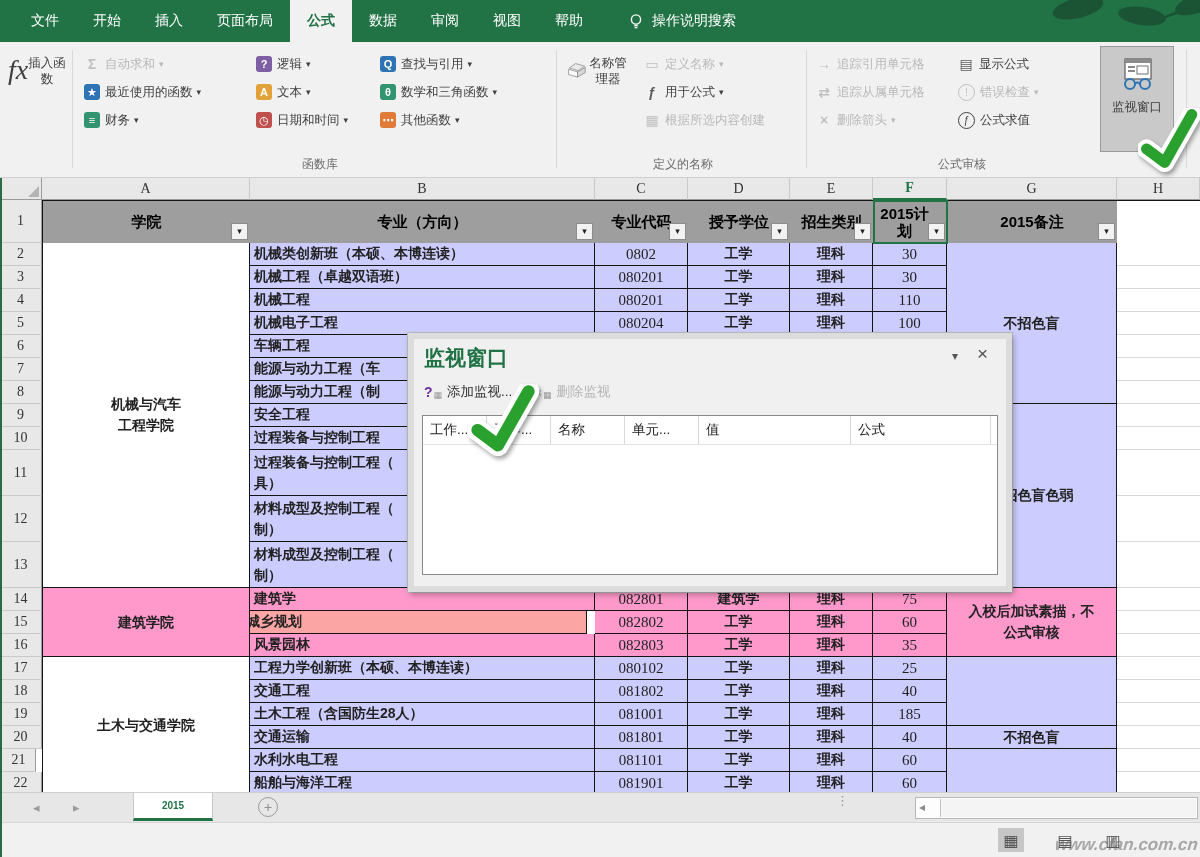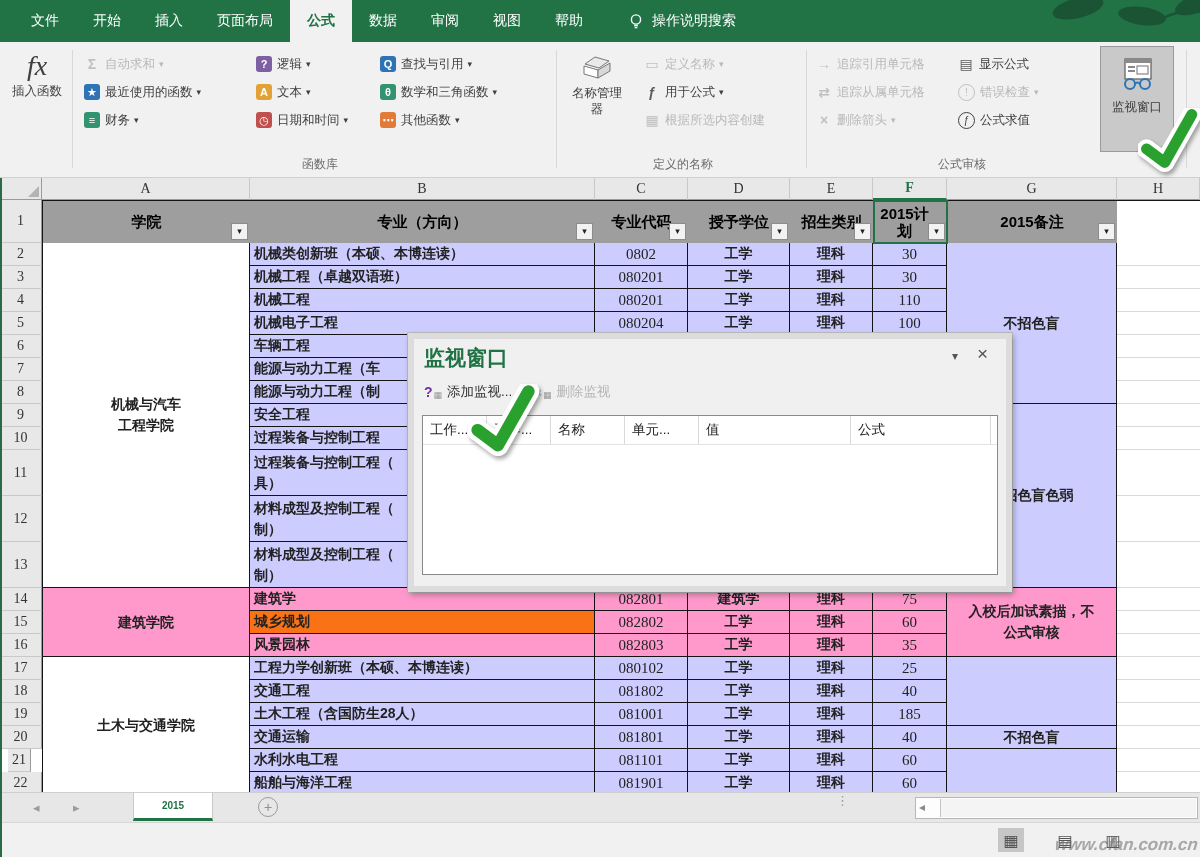--- a/index.html
+++ b/index.html
@@ -10,21 +10,21 @@
   .tabbar .tabs{display:flex;align-items:stretch;padding-left:14px;}
   .rtab{display:flex;align-items:center;padding:0 17px;color:#fff;font-size:14px;cursor:default;position:relative;z-index:2;}
   .rtab.active{background:#f1f1f1;color:#217346;font-weight:700;}
   .tellme{display:flex;align-items:center;margin-left:28px;color:#fff;font-size:14px;z-index:2;}
   .bulb{width:16px;height:16px;margin-right:8px;}
   .leaves{position:absolute;right:0;top:0;z-index:1;}
   
   .ribbon{position:absolute;left:0;top:42px;width:1200px;height:135px;background:#f1f1f1;border-bottom:1px solid #cfcfcf;font-size:12.5px;color:#3f3f3f;}
   .rsep{position:absolute;top:8px;width:1px;height:118px;background:#d8d8d8;}
   .grplabel{position:absolute;top:114px;font-size:12px;color:#6b6b6b;text-align:center;}
-  .bigbtn{position:absolute;display:flex;flex-direction:column;align-items:center;justify-content:flex-start;text-align:center;padding-top:6px;}
+  .bigbtn{position:absolute;display:flex;align-items:center;justify-content:flex-start;text-align:center;padding-top:6px;}
   .bigbtn .blabel{margin-top:4px;line-height:1.25;}
   .fxicon{font-family:"Liberation Serif","DejaVu Serif",serif;font-style:italic;font-size:28px;color:#3f3f3f;line-height:1;}
   .sbtn{position:absolute;display:flex;align-items:center;white-space:nowrap;height:24px;cursor:default;}
   .sbtn.disabled{color:#b9b9b9;}
   .bkicon{display:inline-flex;align-items:center;justify-content:center;width:16px;height:16px;border-radius:3px;color:#fff;font-size:11px;font-weight:700;margin-right:5px;flex:0 0 16px;}
   .txticon{display:inline-block;width:16px;text-align:center;font-size:14px;font-weight:700;margin-right:5px;flex:0 0 16px;}
   .circicon{display:inline-flex;align-items:center;justify-content:center;width:15px;height:15px;border-radius:50%;border:1.4px solid currentColor;font-size:10px;margin-right:5px;flex:0 0 15px;}
   .drop{font-size:9px;margin-left:4px;}
   .watchbtn{position:absolute;left:1100px;top:4px;width:74px;height:106px;background:#c9c9c9;border:1px solid #9a9a9a;display:flex;flex-direction:column;align-items:center;padding-top:10px;box-sizing:border-box;}
   .watchbtn .blabel{margin-top:8px;}
@@ -258,21 +258,21 @@
       <div class="rowhdr" style="left: 0px; top: 272px; width: 42px; height: 46px;">11</div>
       <div class="rowhdr" style="left: 0px; top: 318px; width: 42px; height: 46px;">12</div>
       <div class="rowhdr" style="left: 0px; top: 364px; width: 42px; height: 46px;">13</div>
       <div class="rowhdr" style="left: 0px; top: 410px; width: 42px; height: 23px;">14</div>
       <div class="rowhdr" style="left: 0px; top: 433px; width: 42px; height: 23px;">15</div>
       <div class="rowhdr" style="left: 0px; top: 456px; width: 42px; height: 23px;">16</div>
       <div class="rowhdr" style="left: 0px; top: 479px; width: 42px; height: 23px;">17</div>
       <div class="rowhdr" style="left: 0px; top: 502px; width: 42px; height: 23px;">18</div>
       <div class="rowhdr" style="left: 0px; top: 525px; width: 42px; height: 23px;">19</div>
       <div class="rowhdr" style="left: 0px; top: 548px; width: 42px; height: 23px;">20</div>
-      <div class="rowhdr" style="left: 8px; top: 571px; width: 23px; height: 23px;">21</div>
+      <div class="rowhdr" style="left: 2px; top: 571px; width: 34px; height: 23px;">21</div>
       <div class="rowhdr" style="left: 0px; top: 594px; width: 42px; height: 23px;">22</div>
       <div class="cell hdrcell" style="left: 42px; top: 22px; width: 209px; height: 44px; border-top: 1px solid rgb(20, 20, 20); border-left: 1px solid rgb(20, 20, 20); line-height: 1.15; padding: 0px 2px; flex-wrap: wrap; text-align: center;">学院<div class="filterbtn">▾</div></div>
       <div class="cell hdrcell" style="left: 250px; top: 22px; width: 346px; height: 44px; border-top: 1px solid rgb(20, 20, 20); border-left: none; line-height: 1.15; padding: 0px 2px; flex-wrap: wrap; text-align: center;">专业（方向）<div class="filterbtn">▾</div></div>
       <div class="cell hdrcell" style="left: 595px; top: 22px; width: 94px; height: 44px; border-top: 1px solid rgb(20, 20, 20); border-left: none; line-height: 1.15; padding: 0px 2px; flex-wrap: wrap; text-align: center;">专业代码<div class="filterbtn">▾</div></div>
       <div class="cell hdrcell" style="left: 688px; top: 22px; width: 103px; height: 44px; border-top: 1px solid rgb(20, 20, 20); border-left: none; line-height: 1.15; padding: 0px 2px; flex-wrap: wrap; text-align: center;">授予学位<div class="filterbtn">▾</div></div>
       <div class="cell hdrcell" style="left: 790px; top: 22px; width: 84px; height: 44px; border-top: 1px solid rgb(20, 20, 20); border-left: none; line-height: 1.15; padding: 0px 2px; flex-wrap: wrap; text-align: center;">招生类别<div class="filterbtn">▾</div></div>
       <div class="cell hdrcell" style="left: 873px; top: 22px; width: 75px; height: 44px; border-top: 1px solid rgb(20, 20, 20); border-left: none; line-height: 1.15; padding: 0px 13px 0px 2px; flex-wrap: wrap; text-align: center; outline: rgb(33, 115, 70) solid 2px; outline-offset: -2px; z-index: 7;">2015计划<div class="filterbtn">▾</div></div>
       <div class="cell hdrcell" style="left: 947px; top: 22px; width: 171px; height: 44px; border-top: 1px solid rgb(20, 20, 20); border-left: none; line-height: 1.15; padding: 0px 2px; flex-wrap: wrap; text-align: center;">2015备注<div class="filterbtn">▾</div></div>
       <div class="cell gridline-h" style="left: 1117px; top: 22px; width: 83px; height: 44px; background: rgb(255, 255, 255); border-top: 1px solid rgb(20, 20, 20);"></div>
       <div class="cell left" style="left: 250px; top: 65px; width: 345px; height: 23px; background: rgb(204, 204, 255); white-space: nowrap;">机械类创新班（本硕、本博连读）</div>
@@ -355,21 +355,21 @@
       <div class="cell" style="left: 688px; top: 364px; width: 102px; height: 46px; background: rgb(204, 204, 255);"></div>
       <div class="cell" style="left: 790px; top: 364px; width: 83px; height: 46px; background: rgb(204, 204, 255);"></div>
       <div class="cell num" style="left: 873px; top: 364px; width: 74px; height: 46px; background: rgb(204, 204, 255);"></div>
       <div class="cell gridline-h" style="left: 1117px; top: 364px; width: 83px; height: 46px; background: rgb(255, 255, 255); font-weight: 400;"></div>
       <div class="cell left" style="left: 250px; top: 410px; width: 345px; height: 23px; background: rgb(255, 153, 204); white-space: nowrap;">建筑学</div>
       <div class="cell num" style="left: 595px; top: 410px; width: 93px; height: 23px; background: rgb(255, 153, 204);">082801</div>
       <div class="cell" style="left: 688px; top: 410px; width: 102px; height: 23px; background: rgb(255, 153, 204);">建筑学</div>
       <div class="cell" style="left: 790px; top: 410px; width: 83px; height: 23px; background: rgb(255, 153, 204);">理科</div>
       <div class="cell num" style="left: 873px; top: 410px; width: 74px; height: 23px; background: rgb(255, 153, 204);">75</div>
       <div class="cell gridline-h" style="left: 1117px; top: 410px; width: 83px; height: 23px; background: rgb(255, 255, 255); font-weight: 400;"></div>
-      <div class="cell left" style="left: 250px; top: 433px; width: 345px; height: 23px; background: #f97316; white-space: nowrap;">城乡规划</div>
+      <div class="cell left" style="left: 242px; top: 433px; width: 345px; height: 23px; background: #fca5a5; white-space: nowrap;">城乡规划</div>
       <div class="cell num" style="left: 595px; top: 433px; width: 93px; height: 23px; background: rgb(255, 153, 204);">082802</div>
       <div class="cell" style="left: 688px; top: 433px; width: 102px; height: 23px; background: rgb(255, 153, 204);">工学</div>
       <div class="cell" style="left: 790px; top: 433px; width: 83px; height: 23px; background: rgb(255, 153, 204);">理科</div>
       <div class="cell num" style="left: 873px; top: 433px; width: 74px; height: 23px; background: rgb(255, 153, 204);">60</div>
       <div class="cell gridline-h" style="left: 1117px; top: 433px; width: 83px; height: 23px; background: rgb(255, 255, 255); font-weight: 400;"></div>
       <div class="cell left" style="left: 250px; top: 456px; width: 345px; height: 23px; background: rgb(255, 153, 204); white-space: nowrap;">风景园林</div>
       <div class="cell num" style="left: 595px; top: 456px; width: 93px; height: 23px; background: rgb(255, 153, 204);">082803</div>
       <div class="cell" style="left: 688px; top: 456px; width: 102px; height: 23px; background: rgb(255, 153, 204);">工学</div>
       <div class="cell" style="left: 790px; top: 456px; width: 83px; height: 23px; background: rgb(255, 153, 204);">理科</div>
       <div class="cell num" style="left: 873px; top: 456px; width: 74px; height: 23px; background: rgb(255, 153, 204);">35</div>

